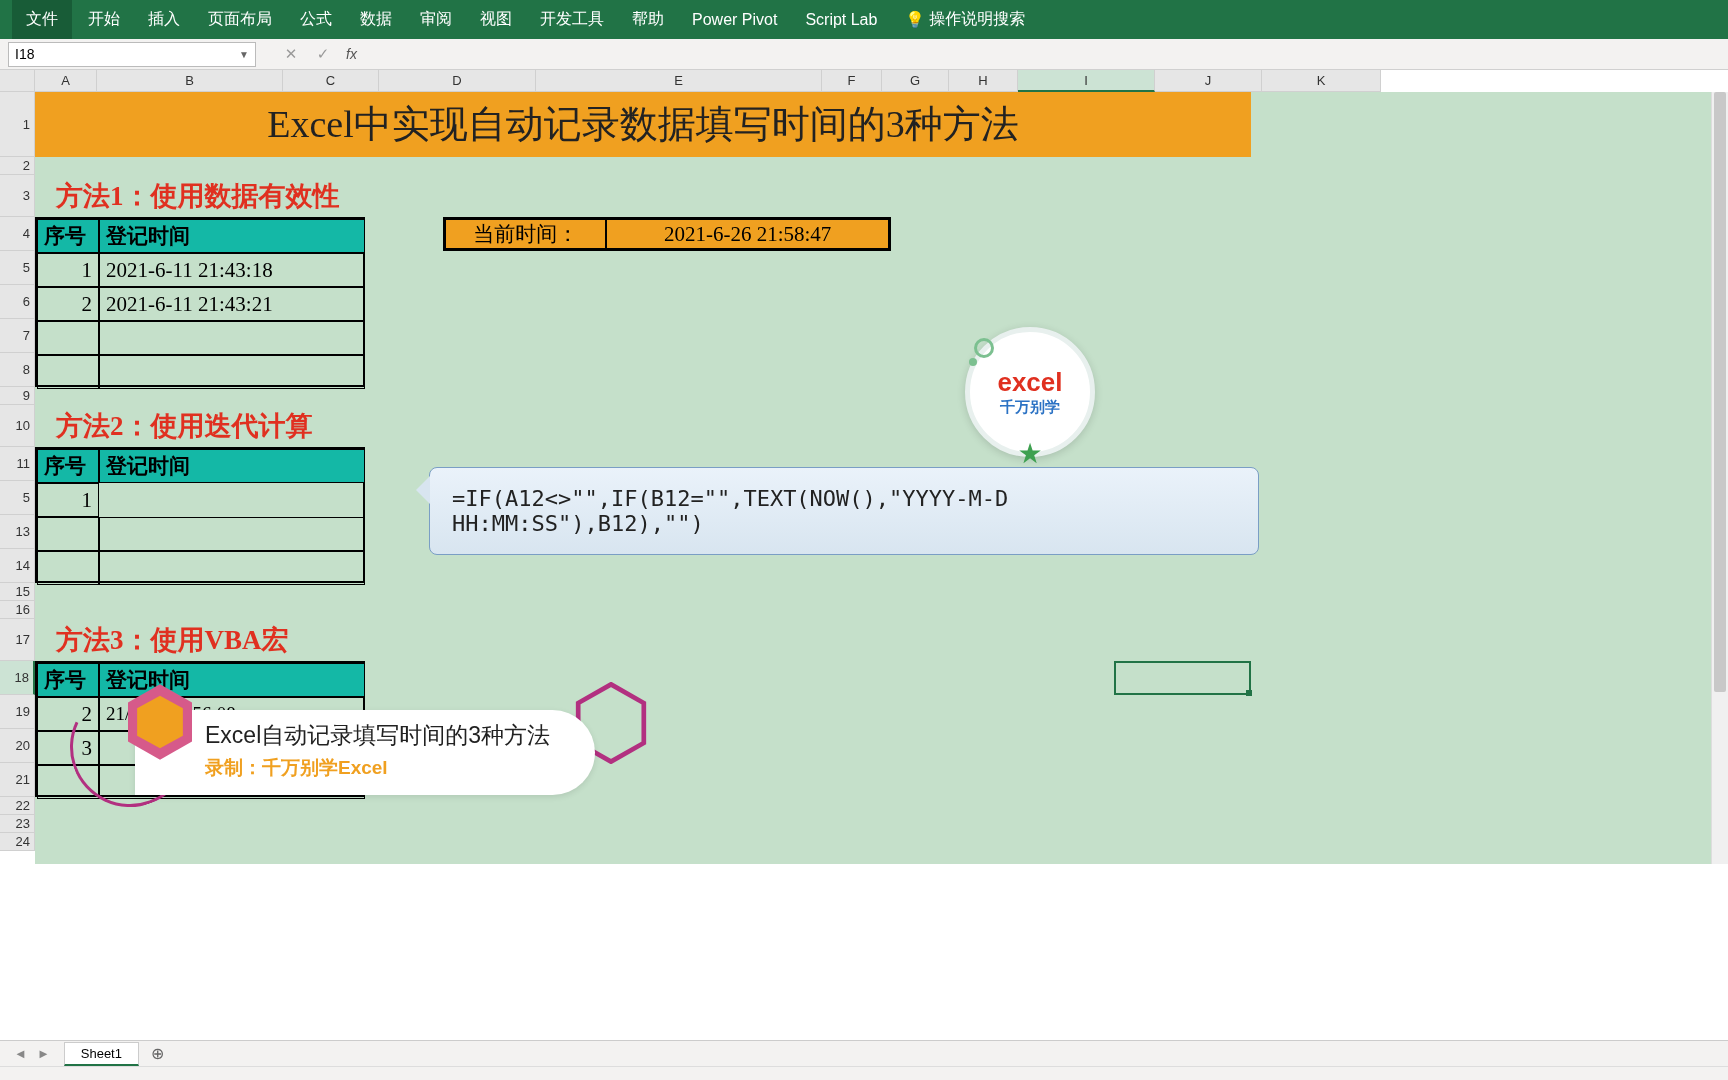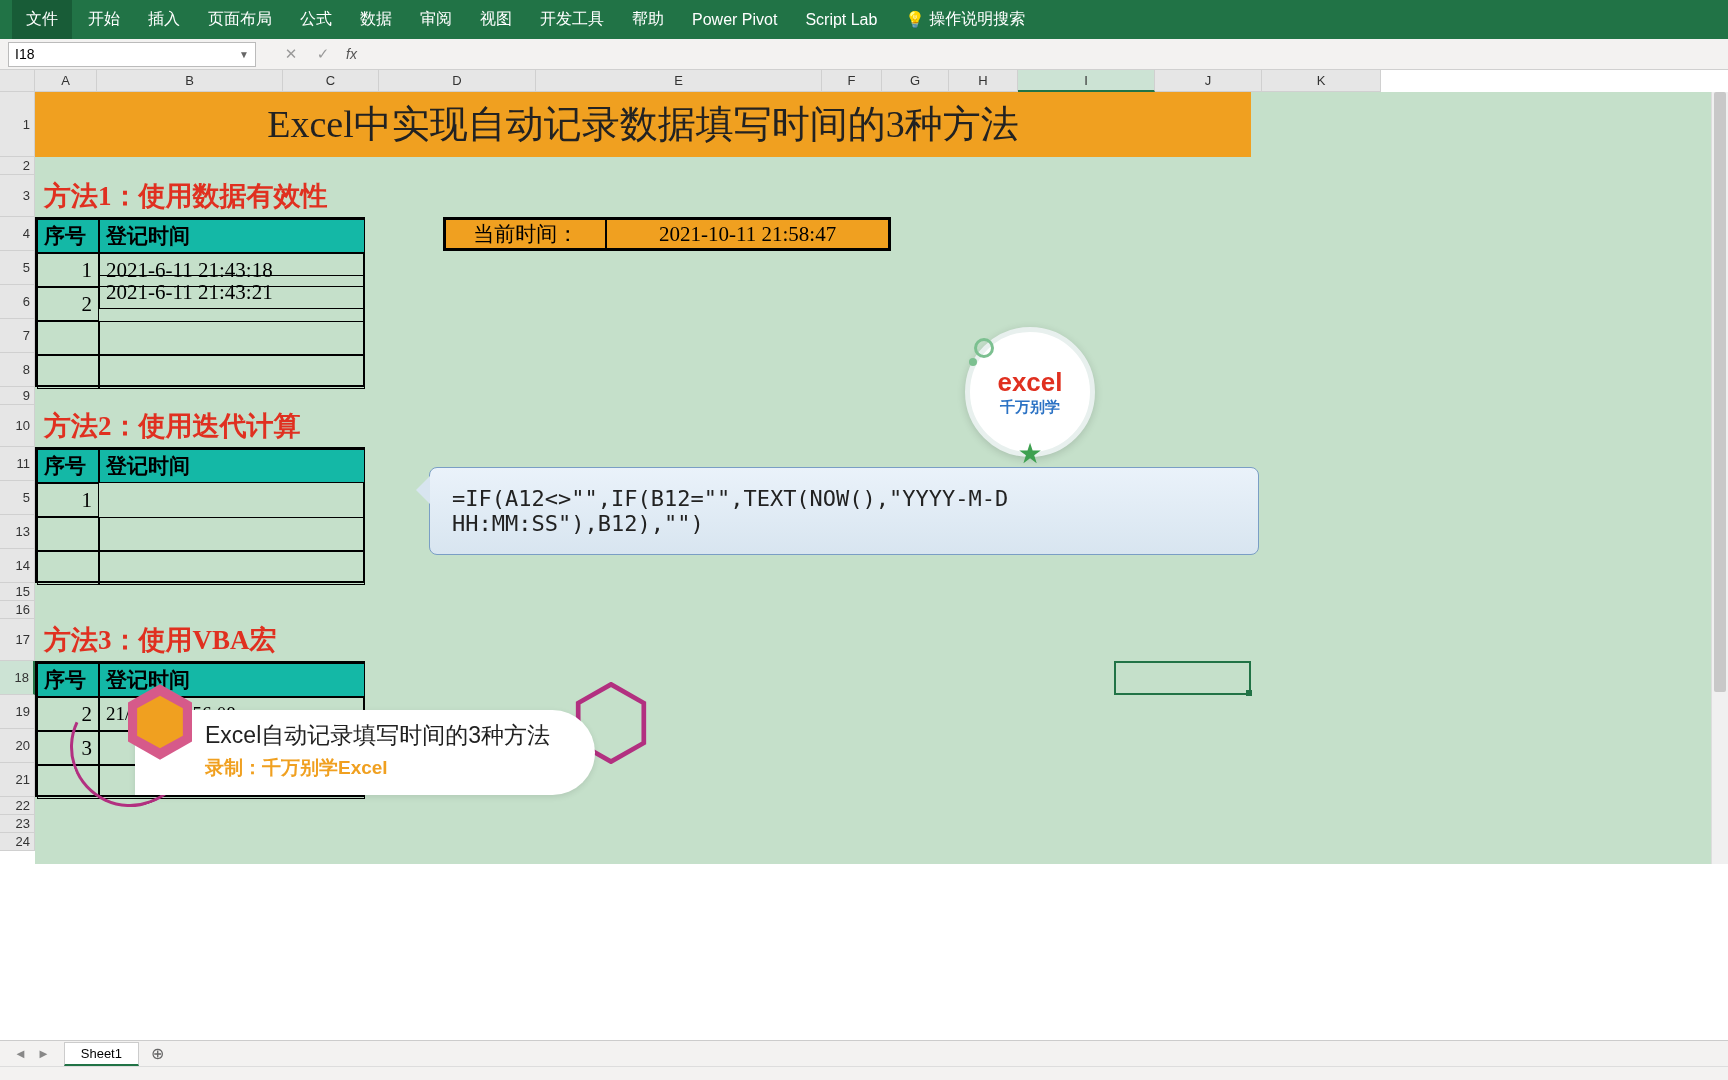--- a/index.html
+++ b/index.html
@@ -26,21 +26,21 @@
 .col-headers { position: absolute; left: 35px; top: 0; height: 22px; display: flex; z-index: 5; }
 .col-header { border-right: 1px solid #d0d0d0; border-bottom: 1px solid #d0d0d0; background: #e6e6e6; font-size: 13px; color: #333; display: flex; align-items: center; justify-content: center; }
 .col-header.sel { background: #cce3d4; border-bottom: 2px solid #217346; }
 .corner { position: absolute; left: 0; top: 0; width: 35px; height: 22px; background: #e6e6e6; border-right: 1px solid #d0d0d0; border-bottom: 1px solid #d0d0d0; z-index: 6; }
 .row-headers { position: absolute; left: 0; top: 22px; width: 35px; z-index: 5; }
 .row-header { border-right: 1px solid #d0d0d0; border-bottom: 1px solid #d0d0d0; background: #e6e6e6; font-size: 13px; color: #333; display: flex; align-items: center; justify-content: flex-end; padding-right: 4px; }
 .row-header.sel { background: #cce3d4; border-right: 2px solid #217346; }
 .cells { position: absolute; left: 35px; top: 22px; background: #c5e0ca; width: 1693px; height: 772px; }
 
 
-.cell { position: absolute; border: none; display: flex; align-items: center; padding: 0 9px; font-size: 20px; }
+.cell { position: absolute; border: none; display: flex; align-items: center; padding: 0 21px; font-size: 20px; }
 
 
 .title-cell { background: #f0a020; font-family: SimSun, serif; font-size: 38px; justify-content: center; }
 .title-cell.dark { color: #222; }
 
 
 .red-h { color: #e03020; font-family: SimSun, serif; font-size: 27px; font-weight: bold; }
 
 
 .tbl { position: absolute; border: 2px solid #000; }
@@ -173,30 +173,30 @@
       <div class="cell title-cell dark" style="left:0;top:0;width:1216px;height:65px">Excel中实现自动记录数据填写时间的3种方法</div>
 
       <div class="cell red-h" style="left:0;top:83px;width:360px;height:42px">方法1：使用数据有效性</div>
 
       <div class="tbl" style="left:0;top:125px;width:330px;height:170px">
         <div class="tbl-cell hdr" style="left:0;top:0;width:62px;height:34px">序号</div>
         <div class="tbl-cell hdr" style="left:62px;top:0;width:266px;height:34px">登记时间</div>
         <div class="tbl-cell ra" style="left:0;top:34px;width:62px;height:34px">1</div>
         <div class="tbl-cell" style="left:62px;top:34px;width:266px;height:34px">2021-6-11 21:43:18</div>
         <div class="tbl-cell ra" style="left:0;top:68px;width:62px;height:34px">2</div>
-        <div class="tbl-cell" style="left:62px;top:56px;width:266px;height:34px">2021-6-11 21:43:21</div>
+        <div class="tbl-cell" style="left:62px;top:68px;width:266px;height:34px">2021-6-11 21:43:21</div>
         <div class="tbl-cell" style="left:0;top:102px;width:62px;height:34px"></div>
         <div class="tbl-cell" style="left:62px;top:102px;width:266px;height:34px"></div>
         <div class="tbl-cell" style="left:0;top:136px;width:62px;height:34px"></div>
         <div class="tbl-cell" style="left:62px;top:136px;width:266px;height:34px"></div>
       </div>
 
       <div class="ct-box" style="left:408px;top:125px;height:34px;width:448px">
         <div class="ct-cell" style="width:162px;height:100%">当前时间：</div>
-        <div class="ct-cell" style="width:284px;height:100%">2021-10-11 21:58:47</div>
+        <div class="ct-cell" style="width:284px;height:100%">2021-6-26 21:58:47</div>
       </div>
 
       <div class="cell red-h" style="left:0;top:313px;width:360px;height:42px">方法2：使用迭代计算</div>
 
       <div class="tbl" style="left:0;top:355px;width:330px;height:136px">
         <div class="tbl-cell hdr" style="left:0;top:0;width:62px;height:34px">序号</div>
         <div class="tbl-cell hdr" style="left:62px;top:0;width:266px;height:34px">登记时间</div>
         <div class="tbl-cell ra" style="left:0;top:34px;width:62px;height:34px">1</div>
         <div class="tbl-cell" style="left:0;top:68px;width:62px;height:34px"></div>
         <div class="tbl-cell" style="left:62px;top:68px;width:266px;height:34px"></div>

